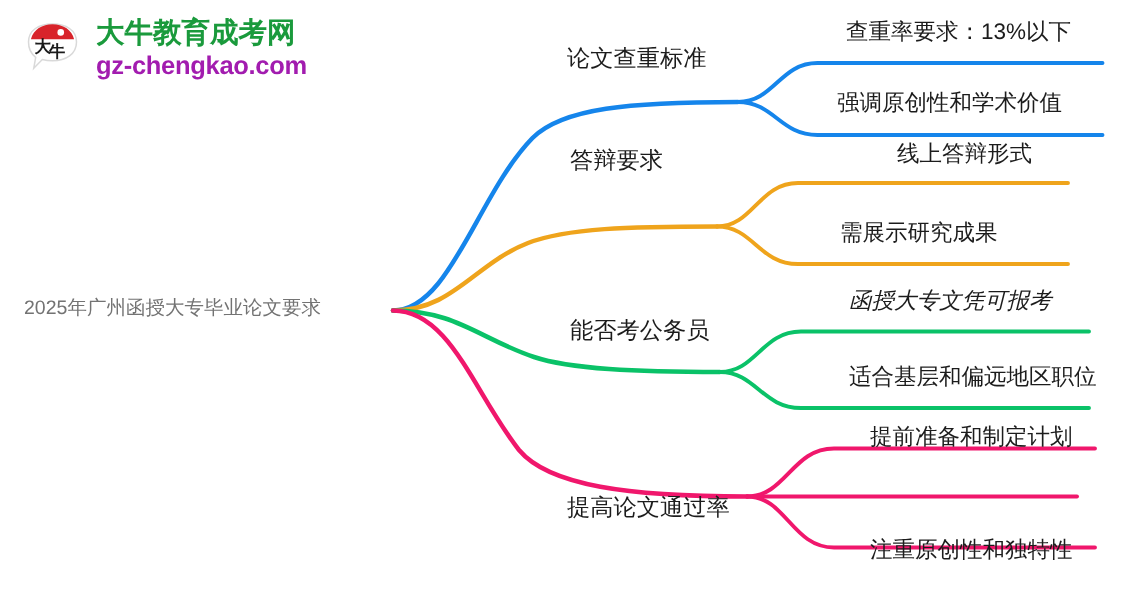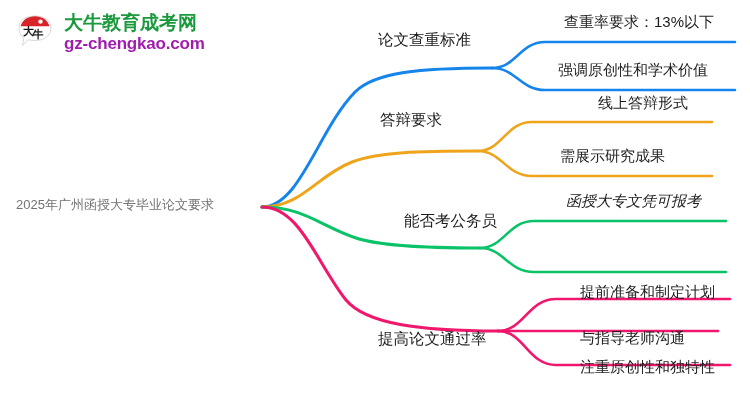--- a/index.html
+++ b/index.html
@@ -150,27 +150,27 @@
       <path d="M498 331 L718 331"></path>
 
       <path d="M498 331 C524 331 528 365 556 365 L730 365"></path>
     </g>
   </svg>
 
   <div id="root-label">2025年广州函授大专毕业论文要求</div>
 
   <div class="node-label branch-label" style="left:378px; top:32px;">论文查重标准</div>
   <div class="node-label leaf-label" style="left:564px; top:14px;">查重率要求：13%以下</div>
-  <div class="node-label leaf-label" style="left:558px; top:62px;">强调原创性和学术价值</div>
+  <div class="node-label leaf-label" style="left:558px; top:62px;font-family:Liberation Serif, serif;">强调原创性和学术价值</div>
 
-  <div class="node-label branch-label" style="left:380px; top:112px;">答辩要求</div>
+  <div class="node-label branch-label" style="left:380px; top:100px;">答辩要求</div>
   <div class="node-label leaf-label" style="left:560px; top:95px;margin-left:38px;">线上答辩形式</div>
   <div class="node-label leaf-label" style="left:560px; top:148px;">需展示研究成果</div>
 
-  <div class="node-label branch-label" style="left:380px; top:213px;margin-left:24px;">能否考公务员</div>
+  <div class="node-label branch-label" style="left:380px; top:213px;">能否考公务员</div>
   <div class="node-label leaf-label" style="left:566px; top:193px;font-style:italic;">函授大专文凭可报考</div>
+  <div class="node-label leaf-label" style="left:566px; top:244px;">适合基层和偏远地区职位</div>
 
   <div class="node-label branch-label" style="left:378px; top:331px;">提高论文通过率</div>
   <div class="node-label leaf-label" style="left:580px; top:284px;">提前准备和制定计划</div>
-  <div class="node-label leaf-label" style="left:580px; top:330px;">与指导老师沟通</div>
   <div class="node-label leaf-label" style="left:580px; top:359px;">注重原创性和独特性</div>
 
 </div>
 
 </body></html>

